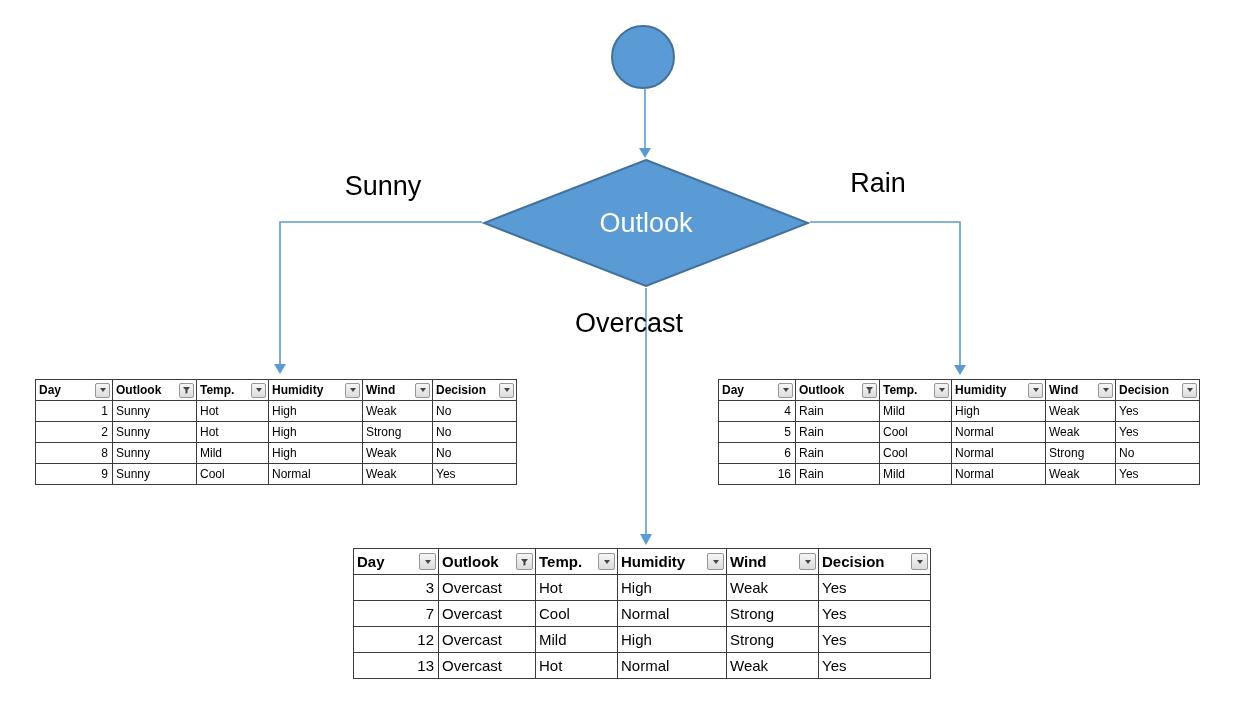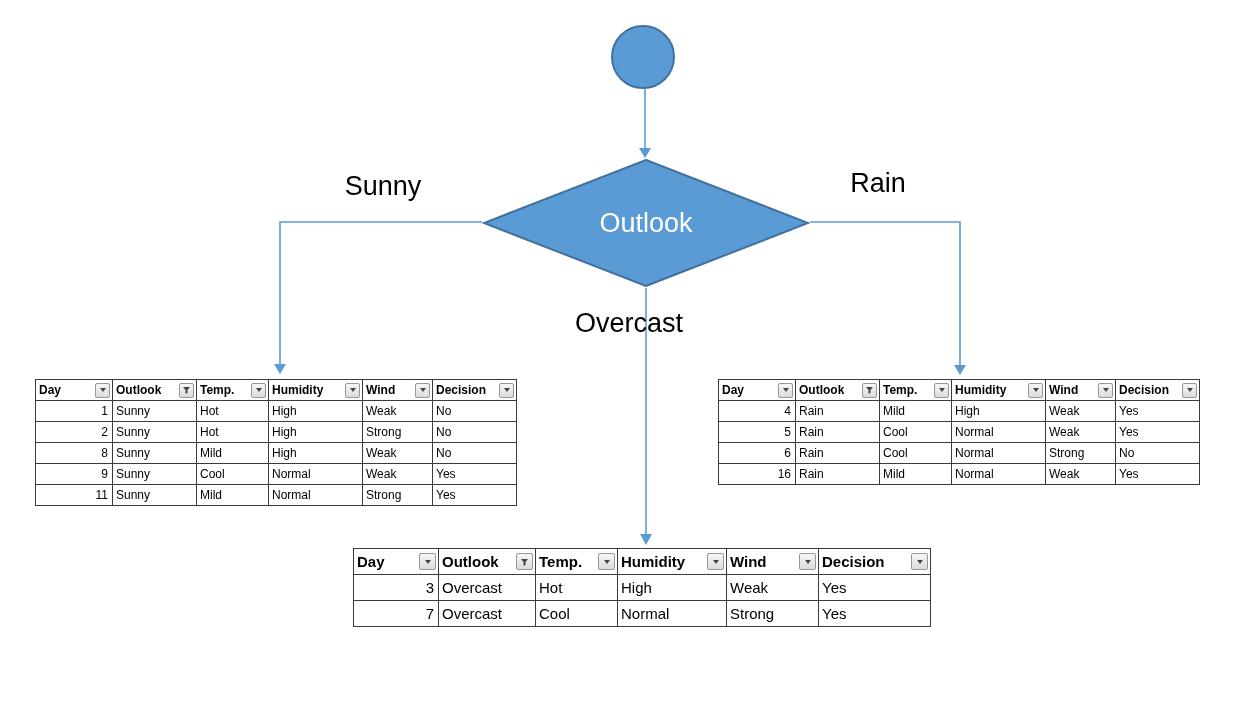--- a/index.html
+++ b/index.html
@@ -165,28 +165,20 @@
             <td>No</td>
           </tr>
         <tr>
             <td>9</td>
             <td>Sunny</td>
             <td>Cool</td>
             <td>Normal</td>
             <td>Weak</td>
             <td>Yes</td>
           </tr>
-        <tr>
-            <td>11</td>
-            <td>Sunny</td>
-            <td>Mild</td>
-            <td>Normal</td>
-            <td>Strong</td>
-            <td>Yes</td>
-          </tr>
       </tbody>
     </table>
   </div>
 
   <div class="tablewrap" style="left:718px;top:379px">
     <table class="t-side">
       <colgroup>
           <col style="width:77px">
           <col style="width:84px">
           <col style="width:72px">
@@ -379,17 +371,33 @@
             <td>Yes</td>
           </tr>
         <tr>
             <td>7</td>
             <td>Overcast</td>
             <td>Cool</td>
             <td>Normal</td>
             <td>Strong</td>
             <td>Yes</td>
           </tr>
+        <tr>
+            <td>12</td>
+            <td>Overcast</td>
+            <td>Mild</td>
+            <td>High</td>
+            <td>Strong</td>
+            <td>Yes</td>
+          </tr>
+        <tr>
+            <td>13</td>
+            <td>Overcast</td>
+            <td>Hot</td>
+            <td>Normal</td>
+            <td>Weak</td>
+            <td>Yes</td>
+          </tr>
       </tbody>
     </table>
   </div>
 
 </div>
 
 </body></html>

